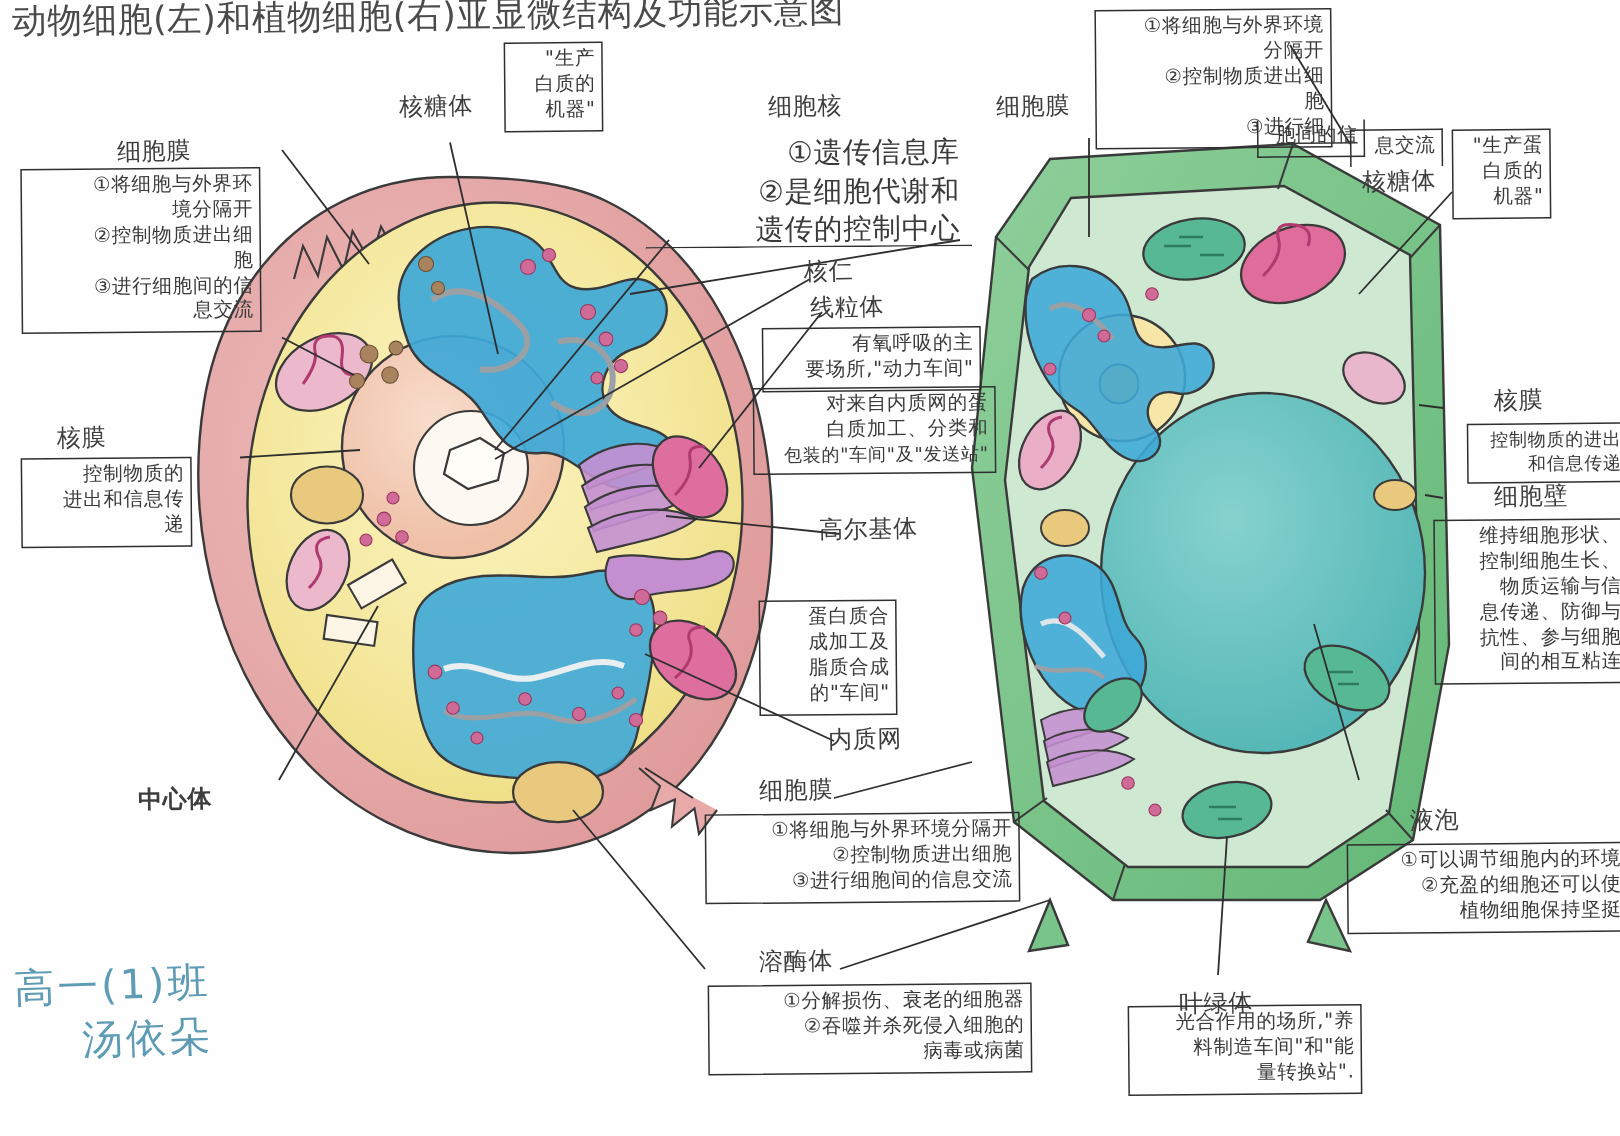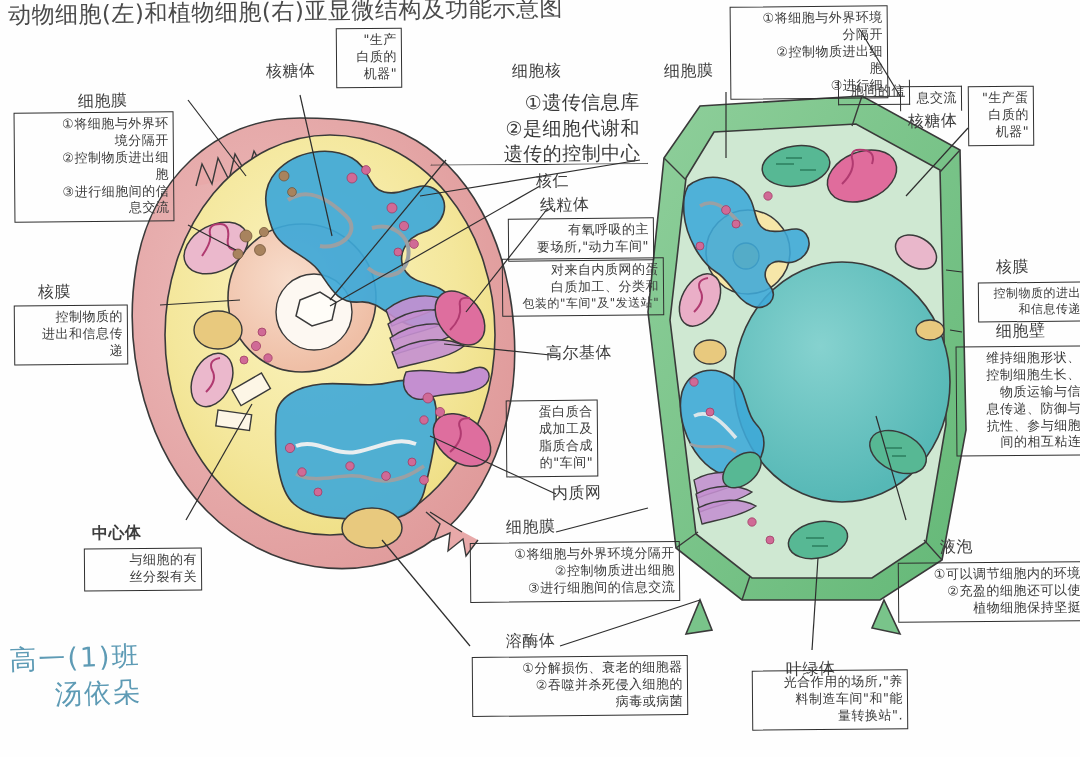--- a/index.html
+++ b/index.html
@@ -312,24 +312,20 @@
   </div>
 
   <div class="hw lbl" style="left:38px;top:283px;">核膜</div>
   <div class="hw box" style="left:14px;top:305px;width:104px;">
     <div>控制物质的</div>
     <div>进出和信息传</div>
     <div>递</div>
   </div>
 
   <div class="hw lbl" style="left:92px;top:524px;font-weight:bold;">中心体</div>
-  <div class="hw box" style="left:84px;top:548px;width:108px;">
-    <div>与细胞的有</div>
-    <div>丝分裂有关</div>
-  </div>
 
   <div class="hw lbl" style="left:266px;top:62px;">核糖体</div>
   <div class="hw box" style="left:336px;top:28px;width:56px;">
     <div>"生产</div>
     <div>白质的</div>
     <div>机器"</div>
   </div>
 
   <div class="hw lbl" style="left:512px;top:62px;">细胞核</div>
   <div class="hw" style="position:absolute;left:430px;top:86px;width:216px;height:78px;

